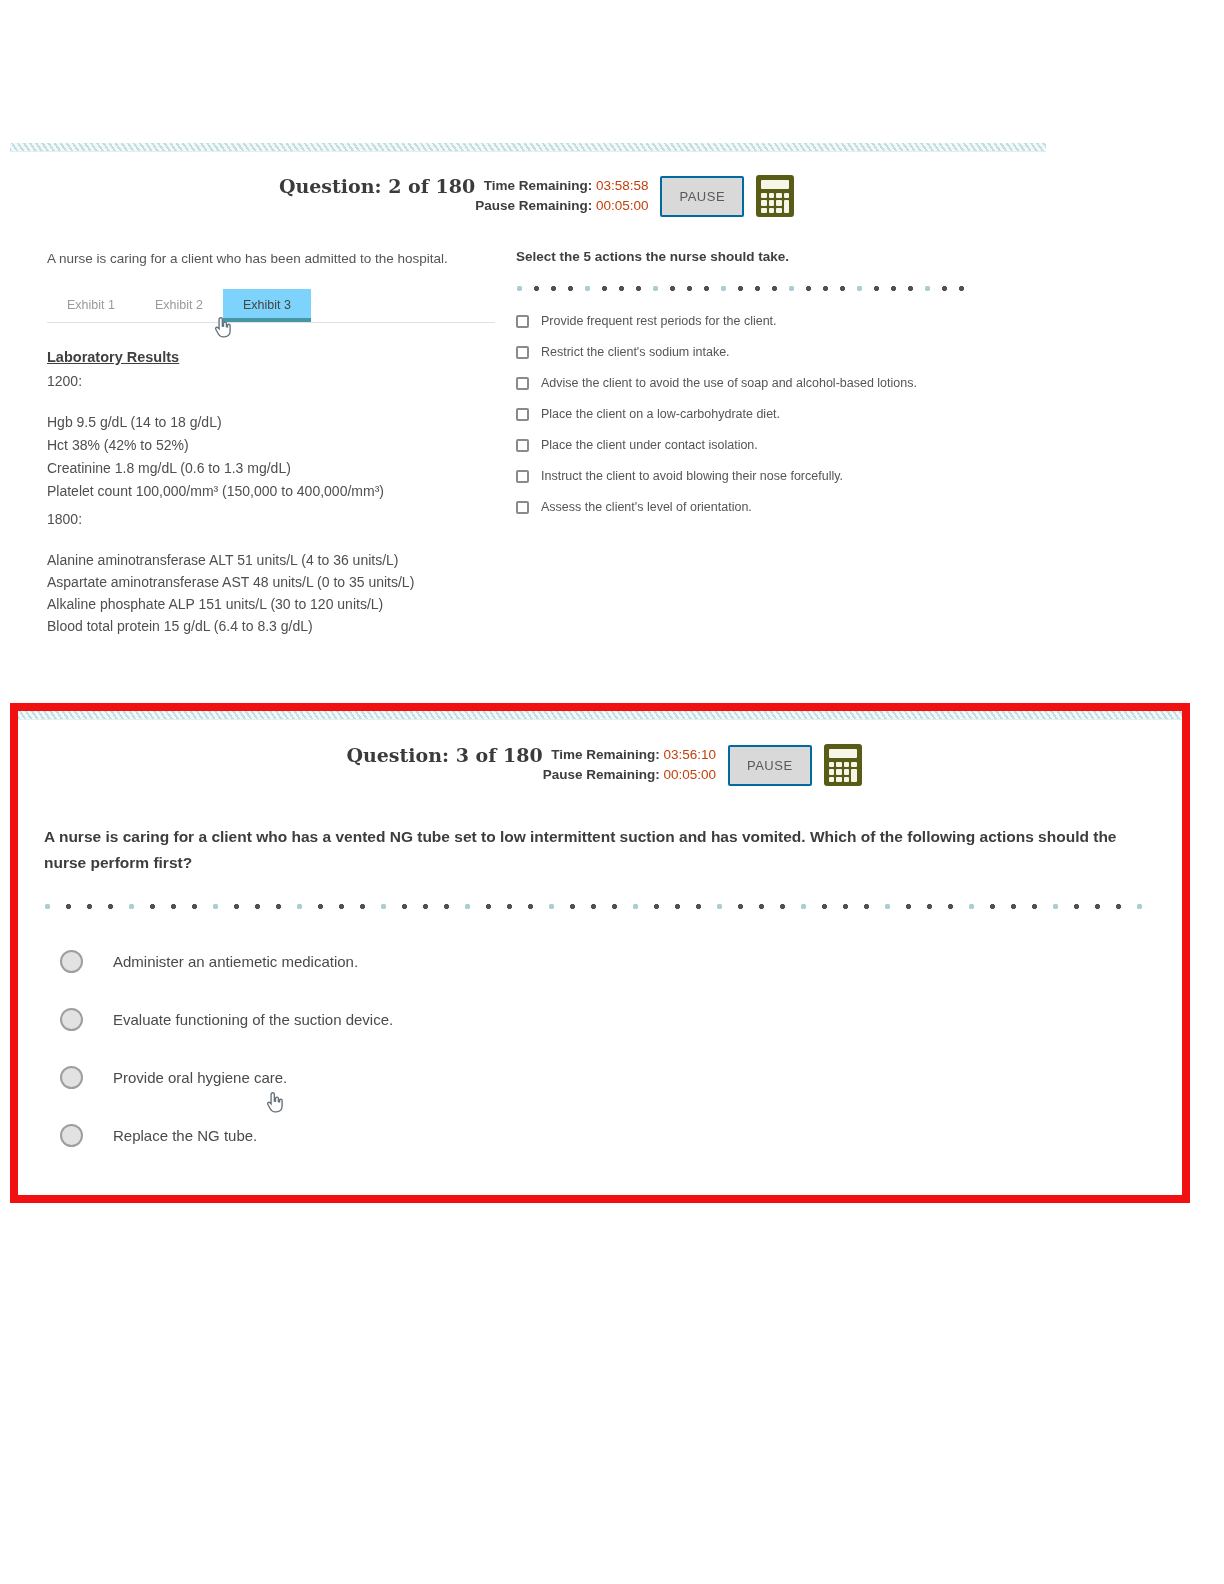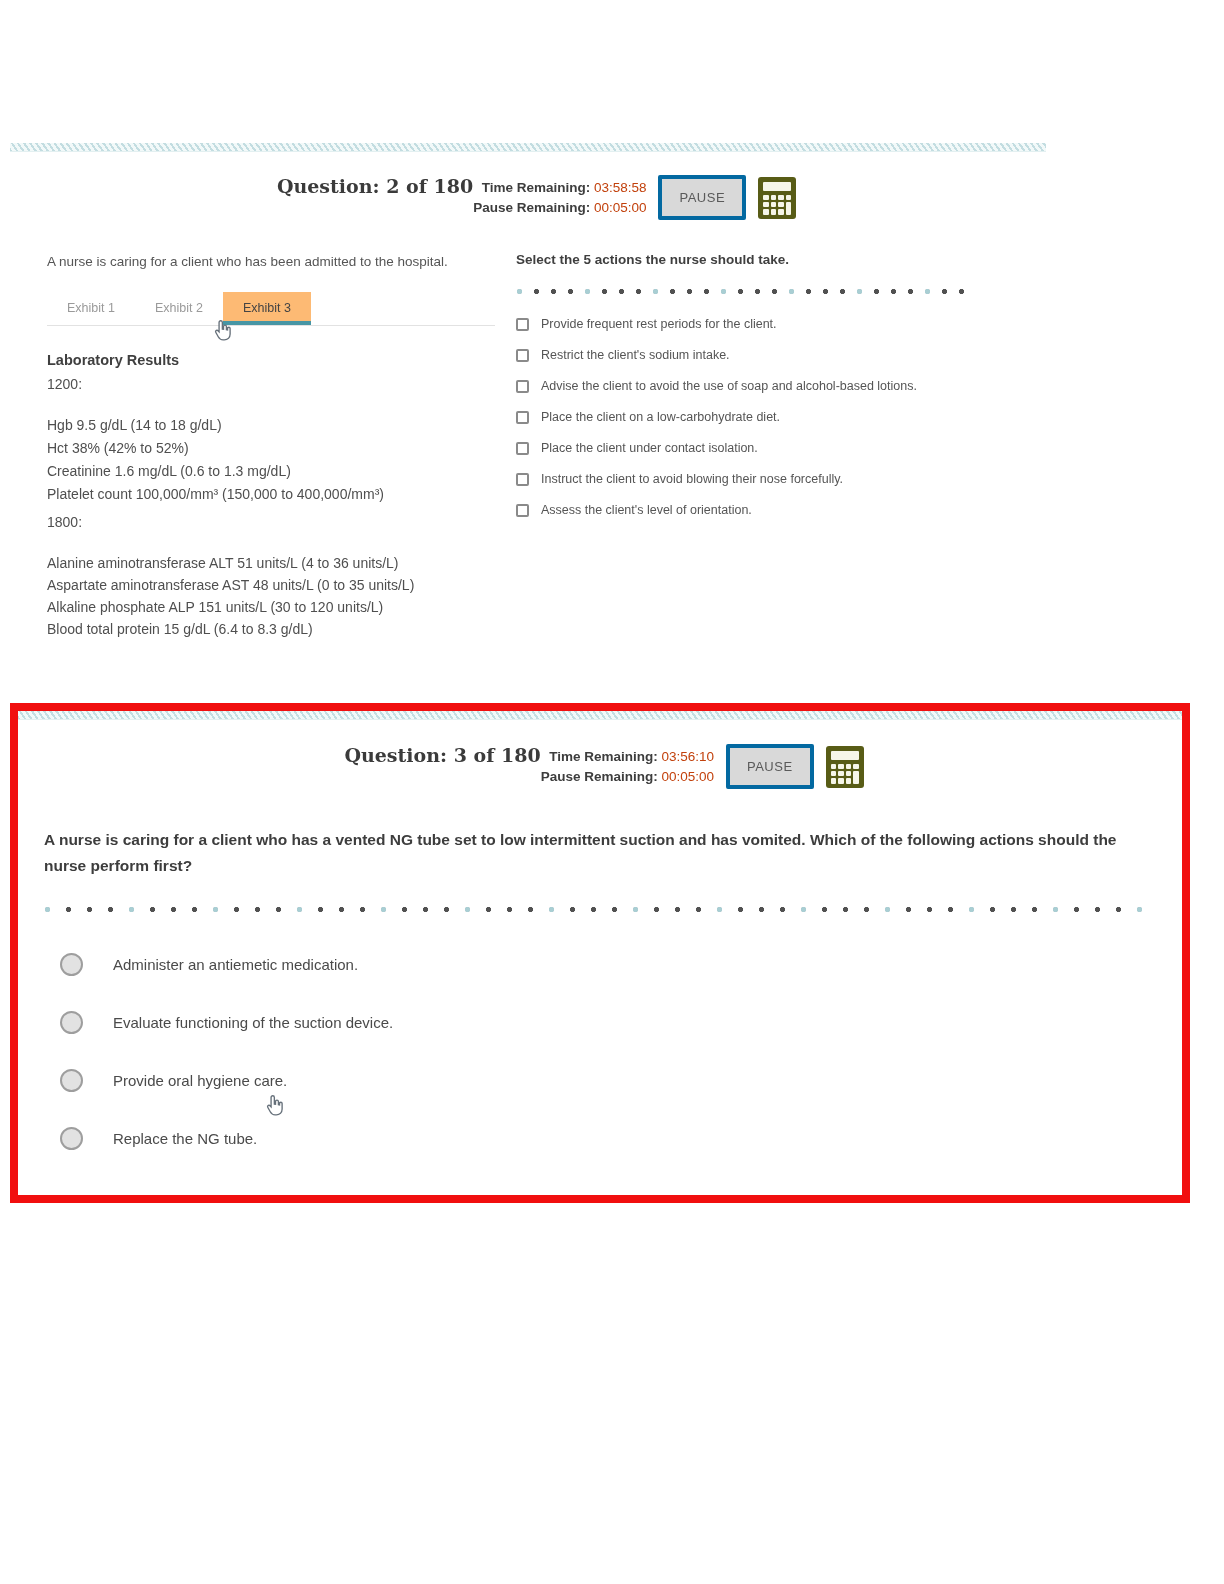--- a/index.html
+++ b/index.html
@@ -18,21 +18,21 @@
   .panel-head { display:flex; justify-content:center; align-items:flex-start; }
   .q-title {
     font-family:"DejaVu Serif", "Liberation Serif", serif;
     font-weight:bold; font-size:19px; color:#3b3b3b;
   }
   .head-right { display:flex; align-items:center; gap:12px; }
   .timers { text-align:right; font-size:13.5px; line-height:20px; }
   .timers .lbl { font-weight:bold; color:#3d3d3d; }
   .timers .val { color:#c2410c; }
   .pause-btn {
-    background:#d9d9d9; border:4px solid #0369a1; border-radius:2px;
+    background:#d9d9d9; border:2px solid #0369a1; border-radius:2px;
     color:#5a5a5a; font-size:13px; letter-spacing:.5px;
     padding:11px 17px; cursor:pointer; font-family:"Liberation Sans",sans-serif;
   }
   
   .calc {
     width:38px; height:42px; background:#585c16; border-radius:3px;
     padding:5px 5px 4px; display:flex; flex-direction:column; gap:4px; cursor:pointer;
   }
   .calc .screen { height:9px; background:#f6f6e8; border-radius:1px; }
   .calc .keys { flex:1; display:grid; grid-template-columns:repeat(4,1fr); grid-auto-rows:1fr; gap:2px; }
@@ -59,26 +59,26 @@
   .panel-top .panel-body { display:flex; padding:32px 0 0 37px; }
 
   .col-left { width:448px; }
   .stem { font-size:13.5px; color:#555; line-height:19px; }
 
   .tabs { margin-top:21px; position:relative; display:flex; border-bottom:1px solid #e2e2e2; }
   .tab {
     font-size:12.5px; color:#9a9a9a; padding:9px 20px 10px; cursor:pointer;
   }
   .tab.active {
-    color:#444; background:#fdba74; border-bottom:4px solid #4796a5;
+    color:#444; background:#7dd3fc; border-bottom:4px solid #4796a5;
     padding-bottom:6px;
   }
   .exhibit { margin-top:26px; font-size:14px; color:#4f4f4f; }
   .exhibit-heading {
-    font-weight:bold; color:#3f3f3f; font-size:14.5px;
+    font-weight:bold; text-decoration:underline; color:#3f3f3f; font-size:14.5px;
   }
   .lab-time { margin-top:8px; }
   .lab-block { margin-top:22px; line-height:23px; }
 
   .col-right { margin-left:21px; width:468px; }
   .prompt { font-size:13.5px; font-weight:bold; color:#3f3f3f; }
   .col-right .dots { margin-top:21px; width:460px; }
   .cb-list { margin-top:22px; }
   .cb-row { display:flex; align-items:center; gap:12px; margin-bottom:17px; cursor:pointer; }
   .cb-box {
@@ -153,21 +153,21 @@
           <path d="M7.3 2.6c.9 0 1.6.7 1.6 1.6v6.4l1.1.15V8.3c0-.8.65-1.4 1.4-1.4.8 0 1.4.65 1.4 1.4v2.9l1.05.2v-1.3c0-.7.55-1.25 1.25-1.25s1.25.55 1.25 1.25v5.3c0 3.4-2.4 5.6-5.5 5.6h-1.2c-2.2 0-3.7-1.1-4.7-3l-2.4-4.3c-.35-.65-.1-1.45.55-1.8.55-.3 1.25-.15 1.65.3l1 1.1V4.2c0-.9.7-1.6 1.55-1.6z" fill="#fff" stroke="#66707a" stroke-width="1.3"></path>
         </svg>
       </div>
 
       <div class="exhibit">
         <div class="exhibit-heading">Laboratory Results</div>
         <div class="lab-time">1200:</div>
         <div class="lab-block">
           <div>Hgb 9.5 g/dL (14 to 18 g/dL)</div>
           <div>Hct 38% (42% to 52%)</div>
-          <div>Creatinine 1.6 mg/dL (0.6 to 1.3 mg/dL)</div>
+          <div>Creatinine 1.8 mg/dL (0.6 to 1.3 mg/dL)</div>
           <div>Platelet count 100,000/mm³ (150,000 to 400,000/mm³)</div>
         </div>
         <div class="lab-time">1800:</div>
         <div class="lab-block" style="line-height:22px;">
           <div>Alanine aminotransferase ALT 51 units/L (4 to 36 units/L)</div>
           <div>Aspartate aminotransferase AST 48 units/L (0 to 35 units/L)</div>
           <div>Alkaline phosphate ALP 151 units/L (30 to 120 units/L)</div>
           <div>Blood total protein 15 g/dL (6.4 to 8.3 g/dL)</div>
         </div>
       </div>

